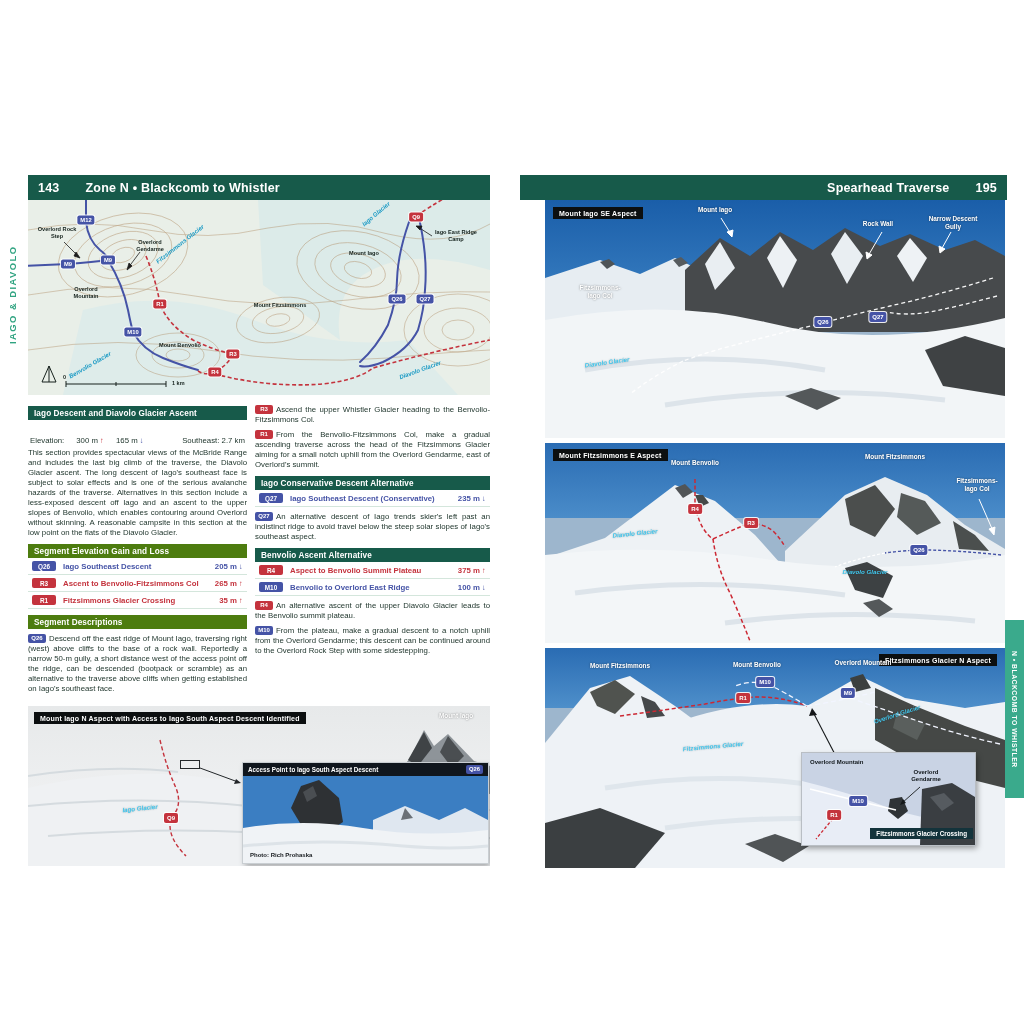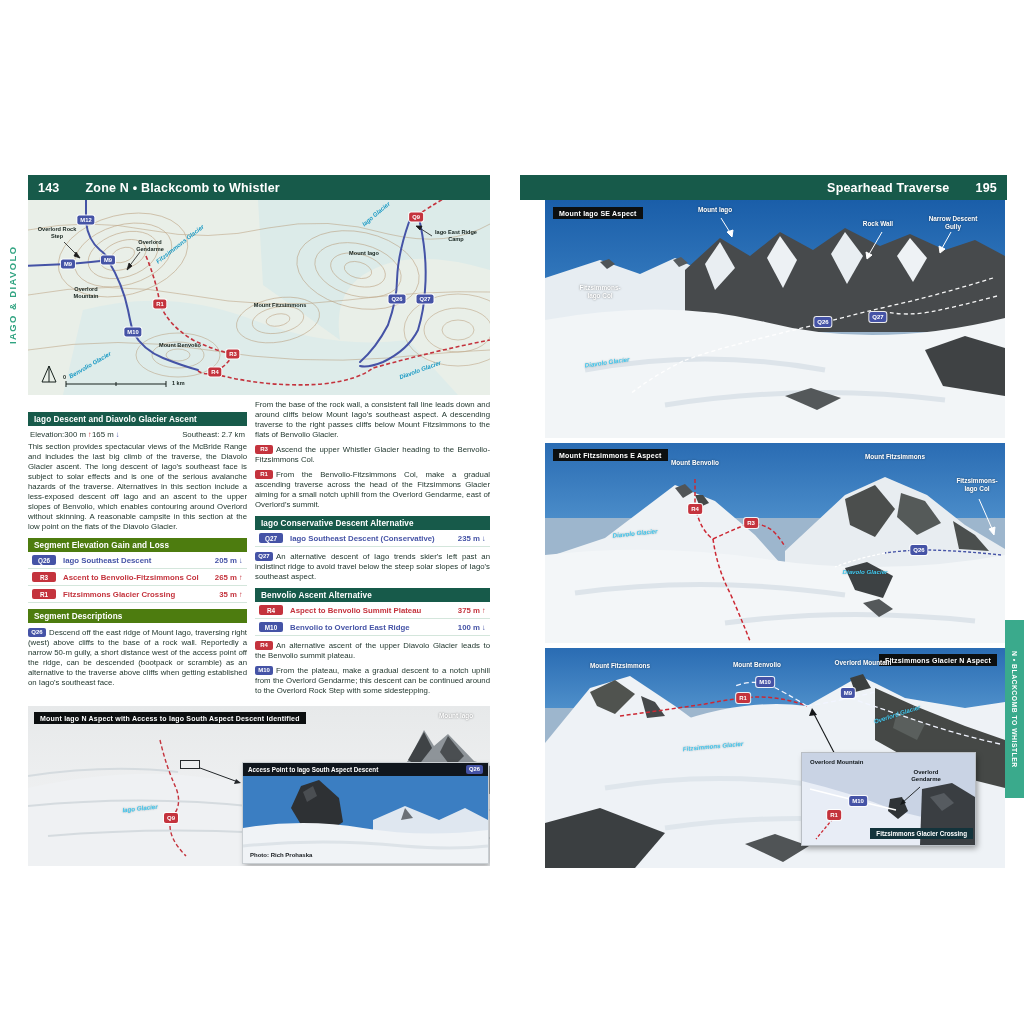--- a/index.html
+++ b/index.html
@@ -22,21 +22,21 @@
 .chip.b{background:#4553a6}.chip.r{background:#c4333d}
 .msc{position:absolute;font-size:5.5px;font-weight:bold;color:#15221d}
 
 .col{position:absolute;top:400px}
 #col1{left:28px;width:219px}
 #col2{left:255px;width:235px}
 p.body{font-size:7.8px;line-height:10px;text-align:justify;color:#22382f;margin-top:5px}
 .hdr{color:#fff;font-weight:bold;font-size:8.2px;padding:2.5px 6px;margin-top:6px;letter-spacing:.1px}
 .hdr.green{background:#175a4a}
 .hdr.teal{background:#4d7c0f}
-.stats{display:flex;align-items:center;font-size:7.8px;color:#22382f;padding:4px 2px 1px;}
+.stats{display:flex;align-items:center;font-size:7.8px;color:#22382f;padding:16px 2px 1px;gap:12px}
 .stats .dist{margin-left:auto}
 .seg{display:flex;align-items:center;background:#fff;border-bottom:1px solid #d4e6dc;padding:3px 4px}
 .bdg{min-width:24px;text-align:center;font-size:6.4px;font-weight:bold;color:#fff;border-radius:2px;padding:1.5px 2px;line-height:7px}
 .bdg.b{background:#4553a6}.bdg.r{background:#c4333d}
 .seg .lbl{flex:1;margin-left:7px;font-size:7.8px;font-weight:bold}
 .seg .val{font-size:7.8px;font-weight:bold;margin-left:4px;white-space:nowrap}
 .t-b{color:#4553a6}.t-r{color:#c4333d}
 .ib{display:inline-block;min-width:18px;text-align:center;font-size:6px;font-weight:bold;color:#fff;border-radius:2px;padding:1px 2px;line-height:7px;vertical-align:1px;margin-right:3px}
 .ib.b{background:#4553a6}.ib.r{background:#c4333d}
 
@@ -146,21 +146,21 @@
   <div class="chip r" style="left:205px;top:154px">R3</div>
   <div class="chip r" style="left:187px;top:172px">R4</div>
   <div class="chip b" style="left:369px;top:99px">Q26</div>
   <div class="chip b" style="left:397px;top:99px">Q27</div>
   <div class="chip r" style="left:388px;top:17px">Q9</div>
   <div class="msc" style="left:35px;top:174px">0</div>
   <div class="msc" style="left:144px;top:180px">1 km</div>
 </div>
 
 <div class="col" id="col1">
-  <div class="hdr green" style="margin-top:12px">Iago Descent and Diavolo Glacier Ascent</div>
+  <div class="hdr green" style="margin-top:6px">Iago Descent and Diavolo Glacier Ascent</div>
   <div class="stats">
     <span>Elevation:</span>
     <span><span>300 m</span> <span class="t-r">↑</span></span>
     <span><span>165 m</span> <span class="t-b">↓</span></span>
     <span class="dist"><span>Southeast:</span> <span>2.7 km</span></span>
   </div>
   <p class="body" style="margin-top:2px">This section provides spectacular views of the McBride Range and includes the last big climb of the traverse, the Diavolo Glacier ascent. The long descent of Iago's southeast face is subject to solar effects and is one of the serious avalanche hazards of the traverse. Alternatives in this section include a less-exposed descent off Iago and an ascent to the upper slopes of Benvolio, which enables contouring around Overlord without skinning. A reasonable campsite in this section at the low point on the flats of the Diavolo Glacier.</p>
   <div class="hdr teal">Segment Elevation Gain and Loss</div>
   <div class="seg">
     <span class="bdg b">Q26</span>
@@ -175,21 +175,20 @@
   <div class="seg">
     <span class="bdg r">R1</span>
     <span class="lbl t-r">Fitzsimmons Glacier Crossing</span>
     <span class="val t-r">35 m ↑</span>
   </div>
   <div class="hdr teal">Segment Descriptions</div>
   <p class="body"><span class="ib b">Q26</span><span>Descend off the east ridge of Mount Iago, traversing right (west) above cliffs to the base of a rock wall. Reportedly a narrow 50-m gully, a short distance west of the access point off the ridge, can be descended (bootpack or scramble) as an alternative to the traverse above cliffs when getting established on Iago's southeast face.</span></p>
 </div>
 
 <div class="col" id="col2">
-  <p class="body" style="margin-top:0">From the base of the rock wall, a consistent fall line leads down and around cliffs below Mount Iago's southeast aspect. A descending traverse to the right passes cliffs below Mount Fitzsimmons to the flats of Benvolio Glacier.</p>
   <p class="body"><span class="ib r">R3</span><span>Ascend the upper Whistler Glacier heading to the Benvolio-Fitzsimmons Col.</span></p>
   <p class="body"><span class="ib r">R1</span><span>From the Benvolio-Fitzsimmons Col, make a gradual ascending traverse across the head of the Fitzsimmons Glacier aiming for a small notch uphill from the Overlord Gendarme, east of Overlord's summit.</span></p>
   <div class="hdr green">Iago Conservative Descent Alternative</div>
   <div class="seg">
     <span class="bdg b">Q27</span>
     <span class="lbl t-b">Iago Southeast Descent (Conservative)</span>
     <span class="val t-b">235 m ↓</span>
   </div>
   <p class="body"><span class="ib b">Q27</span><span>An alternative descent of Iago trends skier's left past an indistinct ridge to avoid travel below the steep solar slopes of Iago's southeast aspect.</span></p>
   <div class="hdr green">Benvolio Ascent Alternative</div>

